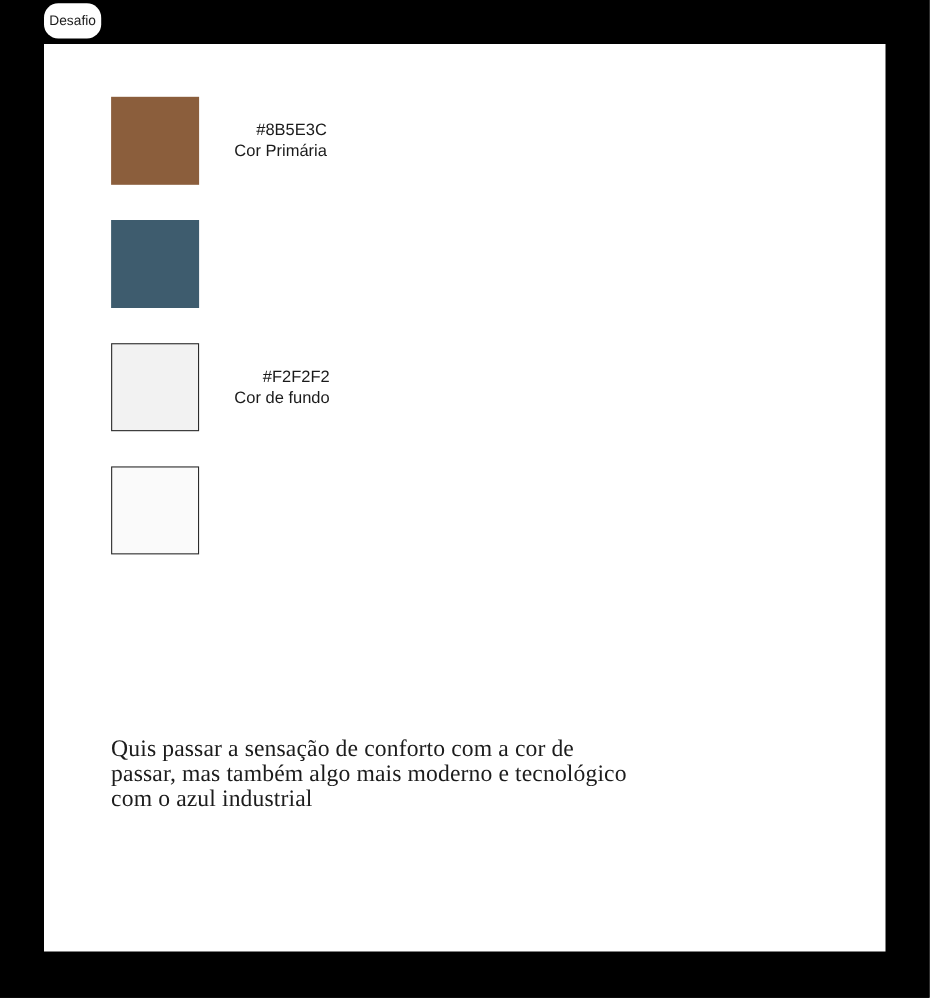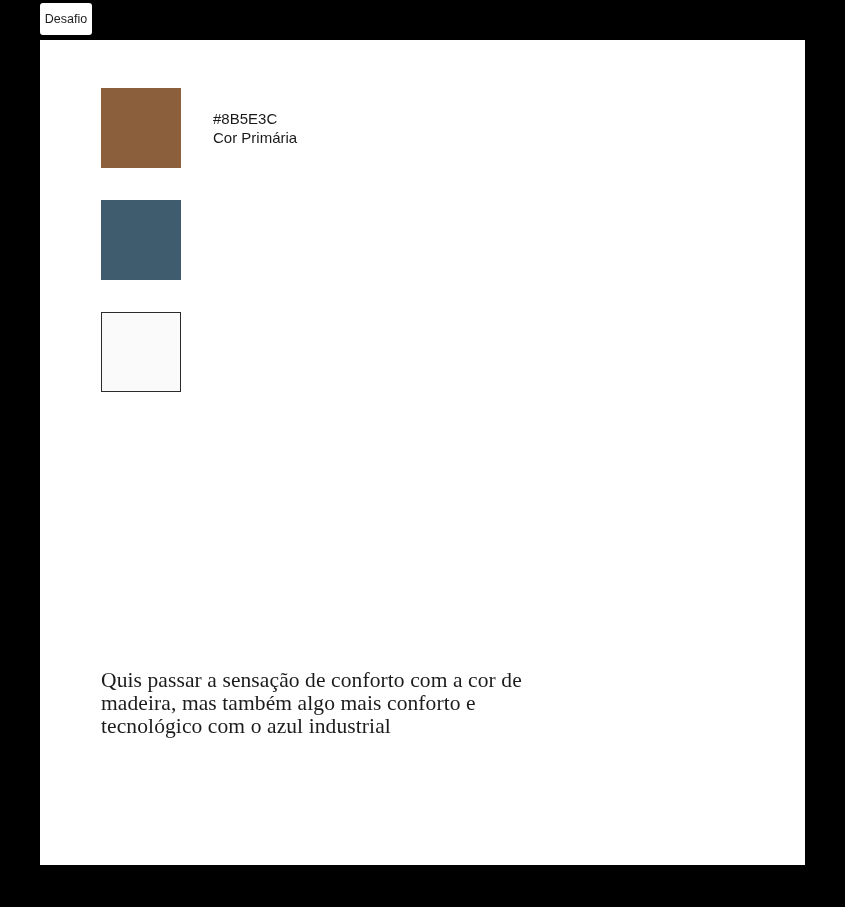--- a/index.html
+++ b/index.html
@@ -20,21 +20,21 @@
   }
 
   
   .tab {
     position: absolute;
     left: 40px;
     top: 3px;
     width: 52px;
     height: 32px;
     background: #ffffff;
-    border-radius: 3px;
+    border-radius: 13px;
     display: flex;
     align-items: center;
     justify-content: center;
     z-index: 5;
   }
   .tab-label {
     font-family: "Liberation Sans", sans-serif;
     font-size: 12.5px;
     color: #1c1c1c;
     line-height: 1;
@@ -74,20 +74,21 @@
   }
   .swatch.bordered {
     border: 1px solid #2b2b2b;
   }
 
   .swatch-text {
     margin-left: 32px;
     display: flex;
     flex-direction: column;
     justify-content: center;
+    align-items: flex-end;
   }
 
   .swatch-hex,
   .swatch-name {
     font-family: "Liberation Sans", sans-serif;
     font-size: 15px;
     line-height: 19px;
     color: #1a1a1a;
     white-space: nowrap;
   }
@@ -121,21 +122,28 @@
           <div class="swatch" style="background: rgb(139, 94, 60);"></div>
           <div class="swatch-text">
             <div class="swatch-hex">#8B5E3C</div>
             <div class="swatch-name">Cor Primária</div>
           </div>
         </div>
         <div class="swatch-row">
           <div class="swatch" style="background: rgb(62, 92, 110);"></div>
         </div>
         <div class="swatch-row">
+          <div class="swatch bordered" style="background: rgb(242, 242, 242);"></div>
+          <div class="swatch-text">
+            <div class="swatch-hex">#F2F2F2</div>
+            <div class="swatch-name">Cor de fundo</div>
+          </div>
+        </div>
+        <div class="swatch-row">
           <div class="swatch bordered" style="background: rgb(250, 250, 250);"></div>
         </div>
       </div>
 
-    <div class="description">Quis passar a sensação de conforto com a cor de madeira, mas também algo mais conforto e tecnológico com o azul industrial</div>
+    <div class="description">Quis passar a sensação de conforto com a cor de passar, mas também algo mais moderno e tecnológico com o azul industrial</div>
 
   </div>
 
 </div>
 
 </body></html>

